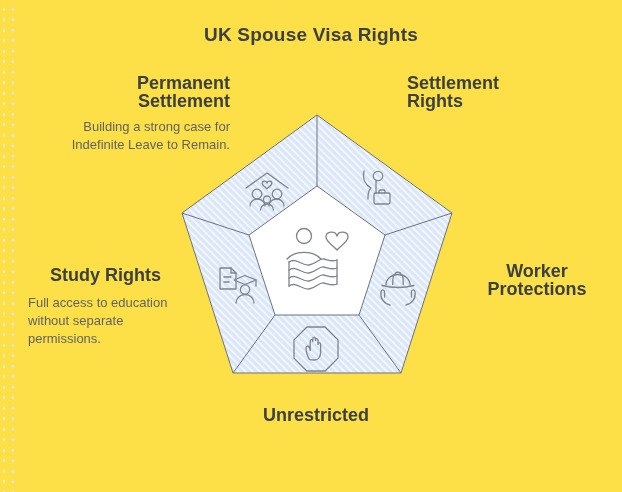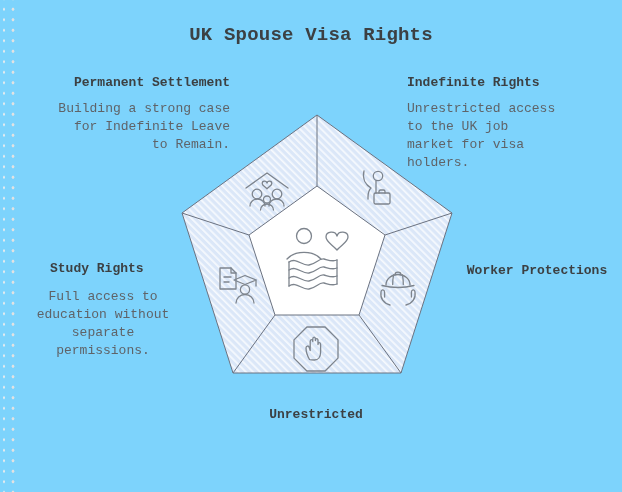--- a/index.html
+++ b/index.html
@@ -1,46 +1,46 @@
 <!DOCTYPE html>
 <html><head>
 <meta charset="utf-8">
 <style>
   html,body{margin:0;padding:0;background:#fff;}
   .canvas{
-    position:relative;width:622px;height:492px;background:#7dd3fc;overflow:hidden;
-    font-family:Liberation Mono, monospace;color:#5f6368;
+    position:relative;width:622px;height:492px;background:#fde047;overflow:hidden;
+    font-family:Liberation Sans, sans-serif;color:#5f6368;
   }
   .dot-strip{
     position:absolute;left:0;top:0;width:20px;height:100%;
     background-image:
       radial-gradient(circle,#e2e2e2 1.4px,transparent 1.6px),
       radial-gradient(circle,#ededed 1px,transparent 1.2px);
     background-size:18px 10.5px,18px 10.5px;
     background-position:4px 4px,13px 4px;
     pointer-events:none;
   }
   .title{
     position:absolute;left:0;right:0;top:24px;text-align:center;
     font-size:19px;font-weight:700;color:#3c4043;letter-spacing:.2px;
   }
   .diagram-svg{position:absolute;left:0;top:0;}
   .label{position:absolute;font-size:13px;line-height:18px;}
-  .label .heading{font-weight:700;color:#3c4043;font-size:13px;}
+  .label .heading{font-weight:700;color:#3c4043;font-size:18px;}
   .label .body{color:#5f6368;}
   
   .lbl-permanent{top:74px;right:392px;width:175px;text-align:right;}
   .lbl-permanent .heading{margin-bottom:8px;}
   
   .lbl-employment{top:74px;left:407px;width:152px;text-align:left;}
   .lbl-employment .heading{margin-bottom:8px;}
   
-  .lbl-study{top:260px;left:28px;width:150px;}
+  .lbl-study{top:266px;left:28px;width:150px;}
   .lbl-study .heading{margin-left:22px;text-align:left;margin-bottom:10px;}
-  .lbl-study .body{text-align:center;}
+  .lbl-study .body{text-align:left;}
   
   .lbl-worker{top:262px;left:463px;width:148px;text-align:center;}
   .lbl-worker .heading{margin-bottom:10px;}
   
   .lbl-restrictions{top:406px;left:221px;width:190px;text-align:center;}
   .lbl-restrictions .heading{margin-bottom:13px;}
   .lbl-restrictions .body{margin:0 14px;}
 </style>
 </head>
 <body>
@@ -132,22 +132,21 @@
       </g>
     </g>
   </svg>
 
   <div class="label lbl-permanent">
     <div class="heading">Permanent Settlement</div>
     <div class="body">Building a strong case for Indefinite Leave to Remain.</div>
   </div>
 
   <div class="label lbl-employment">
-    <div class="heading">Indefinite Rights</div>
-    <div class="body">Unrestricted access to the UK job market for visa holders.</div>
+    <div class="heading">Settlement Rights</div>
   </div>
 
   <div class="label lbl-study">
     <div class="heading">Study Rights</div>
     <div class="body">Full access to education without separate permissions.</div>
   </div>
 
   <div class="label lbl-worker">
     <div class="heading">Worker Protections</div>
   </div>

